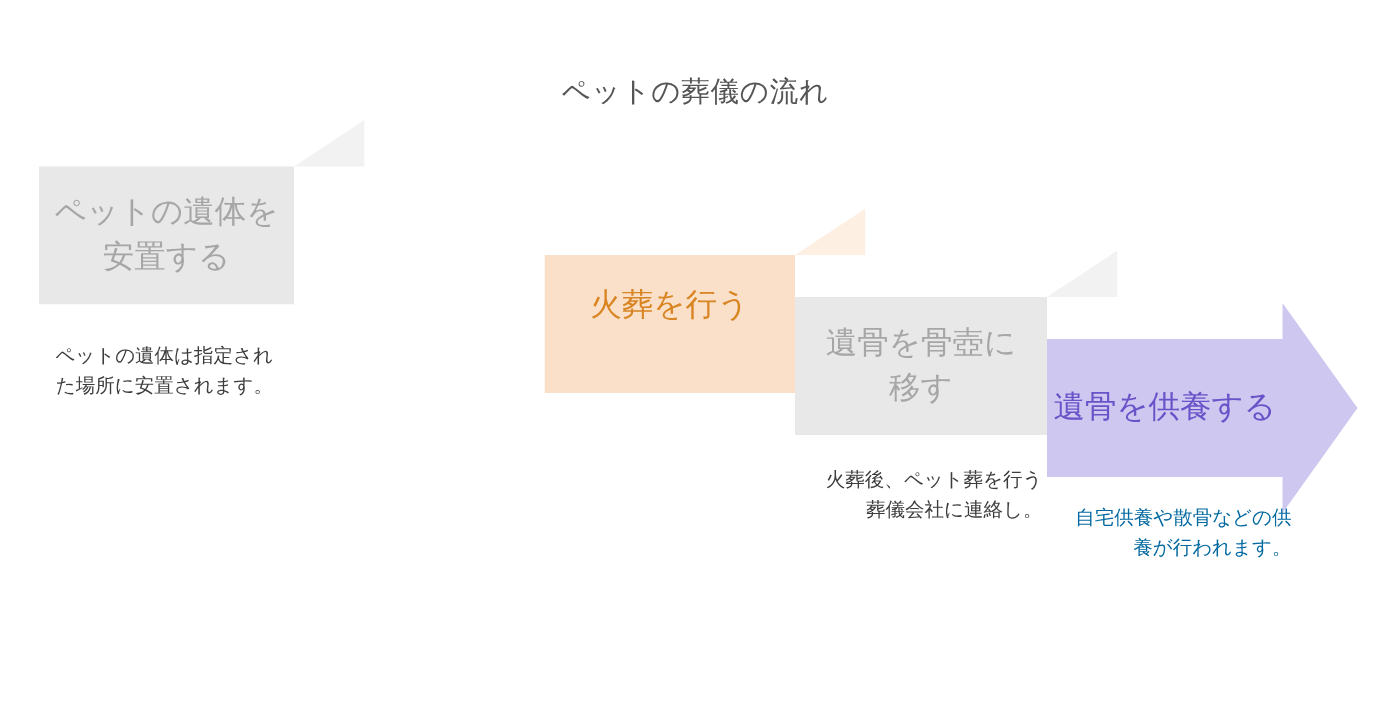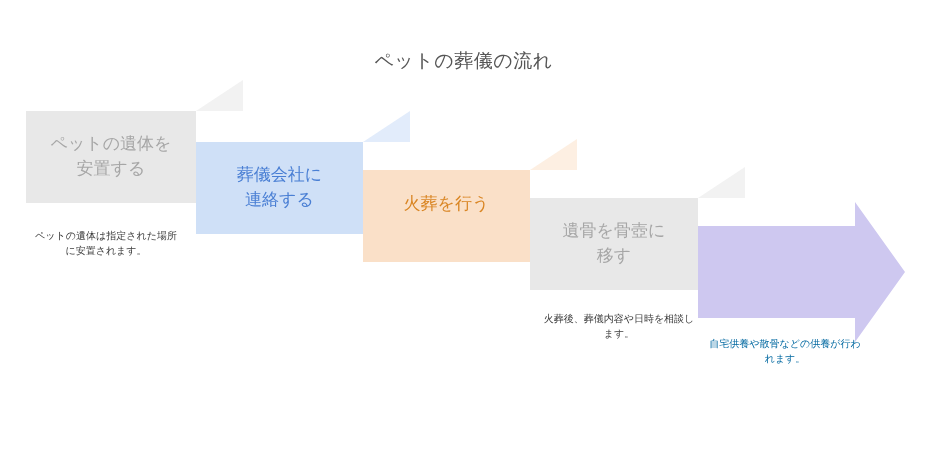--- a/index.html
+++ b/index.html
@@ -46,34 +46,35 @@
   }
   .step-shape svg {
     display: block;
   }
   .step-label {
     position: absolute;
     display: flex;
     align-items: center;
     justify-content: center;
     text-align: center;
-    font-size: 17px;
+    font-size: 21px;
     line-height: 1.45;
     white-space: pre-line;
     pointer-events: none;
   }
 
   
   .step-desc {
     position: absolute;
-    font-size: 10px;
+    font-size: 13px;
     line-height: 1.52;
     color: #3c3c3c;
-    text-align: center;
+    text-align: right;
     word-break: break-all;
+    font-family: Liberation Mono, monospace;
   }
 </style>
 </head>
 <body style="background: rgb(255, 255, 255);">
 
 <div id="diagram">
 
   <div class="chart-title" style="color: rgb(85, 85, 85);">ペットの葬儀の流れ</div>
 
   <div class="step" style="left: 26px; top: 80px; width: 217px; height: 123px;">
@@ -81,30 +82,20 @@
         <svg width="217" height="123" viewBox="0 0 217 123">
           <polygon points="170,31 217,0 217,31" fill="#f2f2f2"></polygon>
           <rect x="0" y="31" width="170" height="92" fill="#e8e8e8"></rect>
         </svg>
       </div>
     <div class="step-label" style="left: 0px; top: 31px; width: 170px; height: 92px; color: rgb(166, 166, 166);">ペットの遺体を
 安置する</div>
   </div>
   <div class="step-desc" style="left: 30px; top: 228px; width: 152px; color: rgb(60, 60, 60);">ペットの遺体は指定された場所に安置されます。</div>
 
-  <div class="step" style="left: 196px; top: 111px; width: 214px; height: 123px;">
-    <div class="step-shape">
-        <svg width="214" height="123" viewBox="0 0 214 123">
-          <polygon points="167,31 214,0 214,31" fill="#e2ecfb"></polygon>
-          <rect x="0" y="31" width="167" height="92" fill="#cfe0f7"></rect>
-        </svg>
-      </div>
-    <div class="step-label" style="left: 0px; top: 31px; width: 167px; height: 92px; color: rgb(74, 127, 212);">葬儀会社に
-連絡する</div>
-  </div>
 
   <div class="step" style="left: 363px; top: 139px; width: 214px; height: 123px;">
     <div class="step-shape">
         <svg width="214" height="123" viewBox="0 0 214 123">
           <polygon points="167,31 214,0 214,31" fill="#fdefe2"></polygon>
           <rect x="0" y="31" width="167" height="92" fill="#fae0c8"></rect>
         </svg>
       </div>
     <div class="step-label" style="left: 0px; top: 31px; width: 167px; height: 68px; color: rgb(217, 133, 35);">火葬を行う</div>
   </div>
@@ -112,24 +103,25 @@
   <div class="step" style="left: 530px; top: 167px; width: 215px; height: 123px; padding-left: 17px;">
     <div class="step-shape">
         <svg width="215" height="123" viewBox="0 0 215 123">
           <polygon points="168,31 215,0 215,31" fill="#f2f2f2"></polygon>
           <rect x="0" y="31" width="168" height="92" fill="#e8e8e8"></rect>
         </svg>
       </div>
     <div class="step-label" style="left: 0px; top: 31px; width: 168px; height: 92px; color: rgb(166, 166, 166);">遺骨を骨壺に
 移す</div>
   </div>
-  <div class="step-desc" style="left: 543px; top: 311px; width: 152px; color: rgb(60, 60, 60);">火葬後、葬儀内容や日時を相談します。</div>
+  <div class="step-desc" style="left: 543px; top: 311px; width: 152px; color: rgb(60, 60, 60);">火葬後、ペット葬を行う葬儀会社に連絡し。</div>
 
   <div class="step" style="left: 698px; top: 202px; width: 207px; height: 140px;">
     <div class="step-shape">
         <svg width="207" height="140" viewBox="0 0 207 140">
           <polygon points="0,24 157,24 157,0 207,70 157,140 157,116 0,116" fill="#cec8f0"></polygon>
         </svg>
       </div>
+    <div class="step-label" style="left: 0px; top: 24px; width: 157px; height: 92px; color: rgb(106, 82, 200);">遺骨を供養する</div>
   </div>
   <div class="step-desc" style="left: 709px; top: 336px; width: 152px; color: #0369a1;">自宅供養や散骨などの供養が行われます。</div>
 
 </div>
 
 </body></html>

